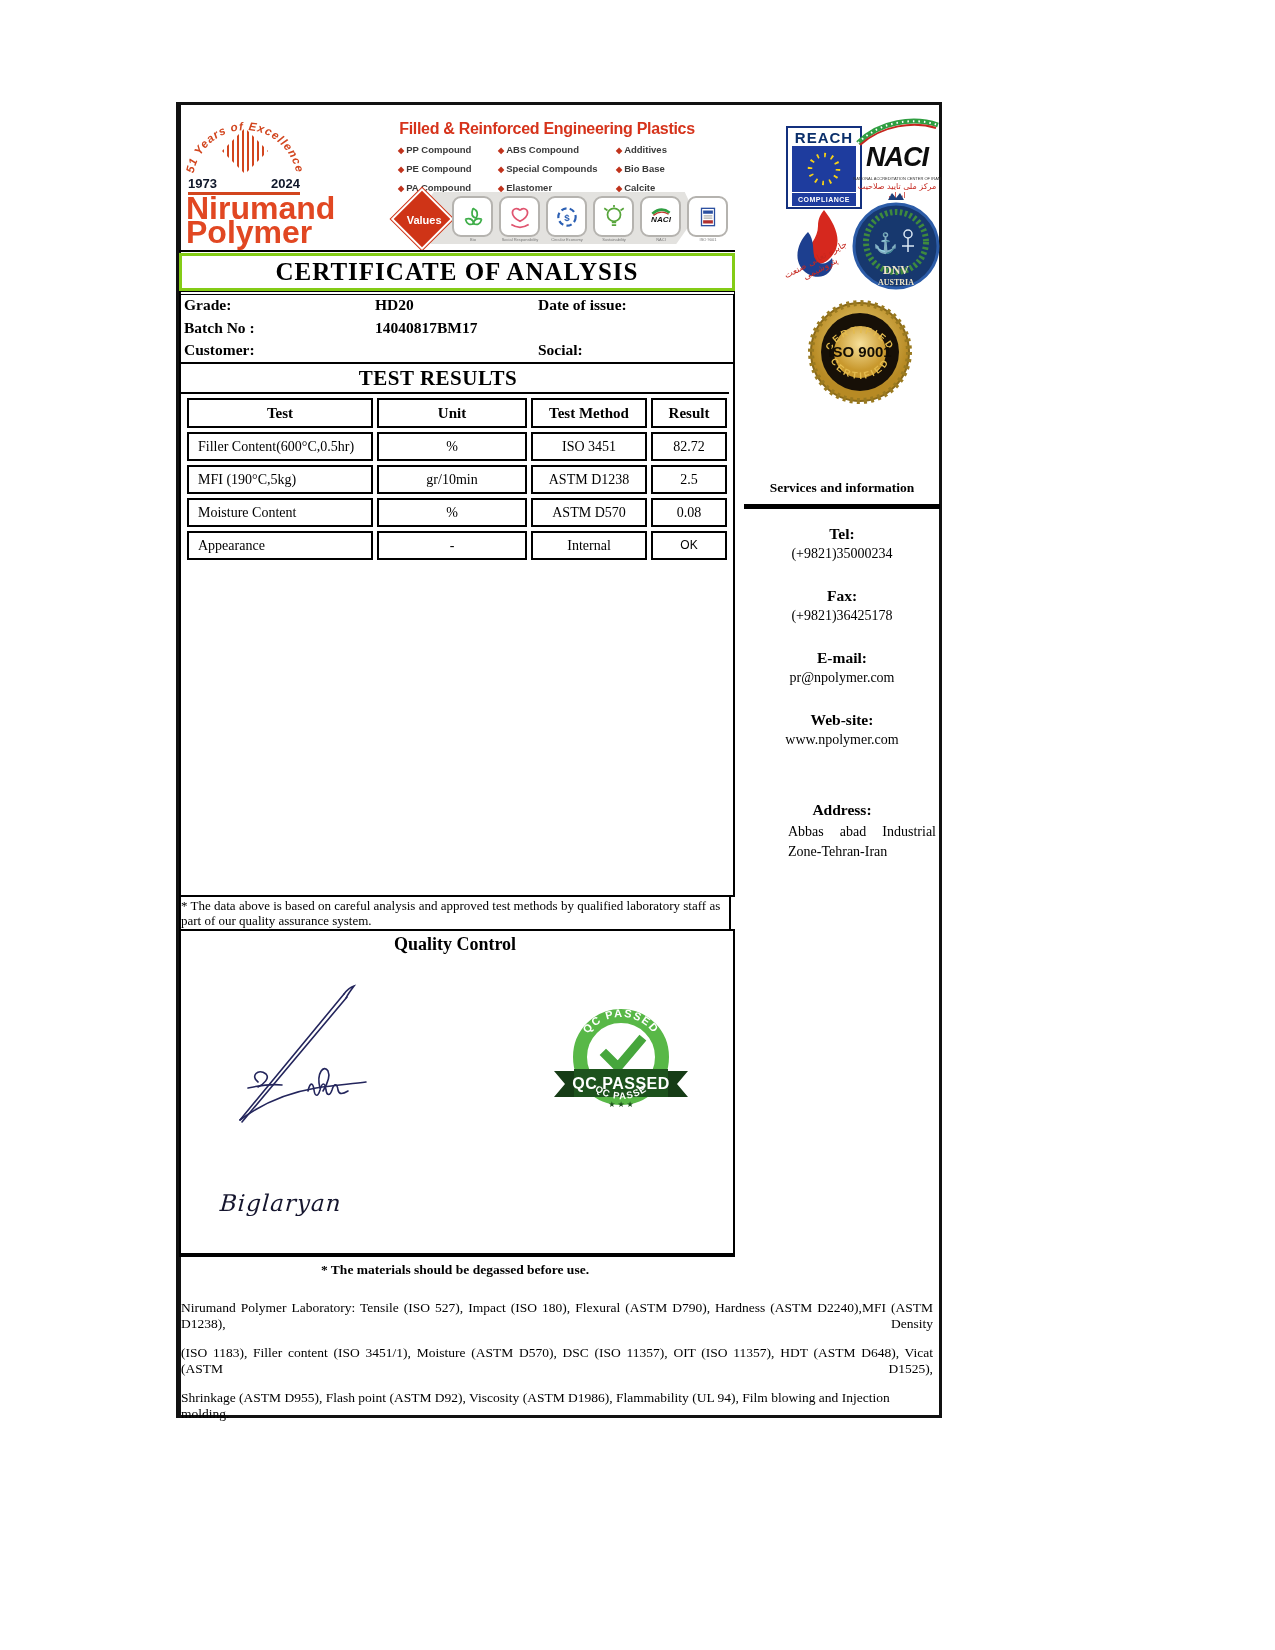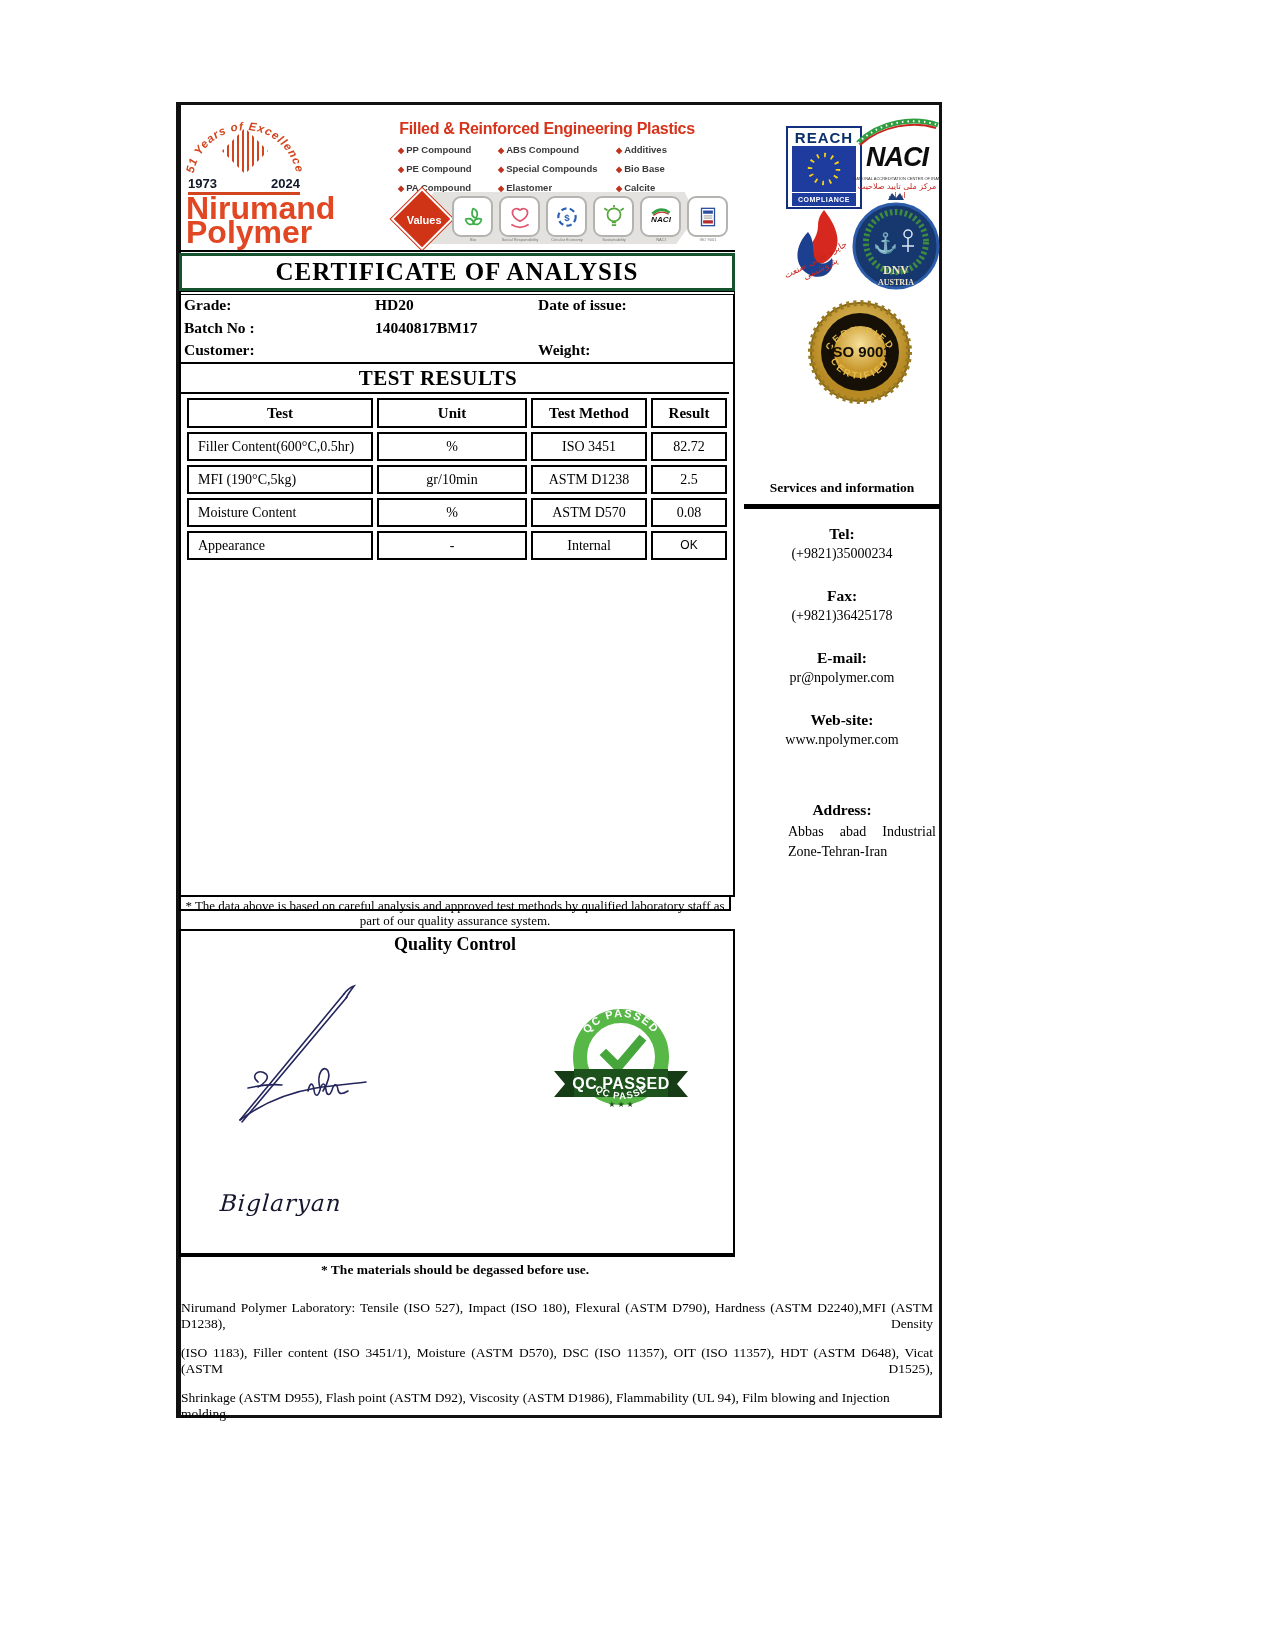--- a/index.html
+++ b/index.html
@@ -74,36 +74,36 @@
   
   .svc-title{left:744px;top:480px;width:196px;text-align:center;font-weight:bold;font-size:13.5px;}
   .svc-rule{left:744px;top:504px;width:196px;height:5px;background:#000;}
   .contact{left:744px;width:196px;text-align:center;}
   .contact .cl{font-weight:bold;font-size:15.5px;line-height:20px;}
   .contact .cv{font-size:14px;line-height:20px;}
   .addr-val{left:788px;top:822px;width:148px;text-align:justify;font-size:14px;line-height:20px;}
 
   
   .hdr-line{left:179px;top:250px;width:556px;height:2px;background:#000;}
-  .certbox{left:179px;top:253px;width:550px;height:32px;border:3px solid #14532d;text-align:center;}
+  .certbox{left:179px;top:253px;width:550px;height:32px;border:3px solid #84cc16;text-align:center;}
   .certbox span{font-weight:bold;font-size:25px;line-height:31px;letter-spacing:1px;}
   .fieldsbox{left:179px;top:291px;width:552px;height:67px;border:2px solid #000;border-top:4px double #000;}
   .fld{position:absolute;font-weight:bold;font-size:15.5px;white-space:nowrap;}
 
   .resultsbox{left:179px;top:362px;width:552px;height:531px;border:2px solid #000;}
   .res-title{left:162px;top:366px;width:552px;text-align:center;font-weight:bold;font-size:21px;letter-spacing:.5px;}
   .res-hr{left:181px;top:392px;width:548px;height:2px;background:#000;}
   .tbl{left:187px;top:398px;display:grid;grid-template-columns:186px 150px 116px 76px;gap:4px;}
   .th,.td{border:2px solid #000;text-align:center;background:#fff;}
   .th{height:26px;line-height:26px;font-weight:bold;font-size:15px;}
   .td{height:25px;line-height:25px;font-size:14px;}
   .td.testcol{text-align:left;padding-left:9px;}
   .td.ok{font-family:"Liberation Sans",sans-serif;font-size:12px;}
 
-  .footnotebox{left:179px;top:895px;width:552px;height:16px;border:2px solid #000;text-align:center;
+  .footnotebox{left:179px;top:895px;width:552px;height:36px;border:2px solid #000;
     font-size:13px;line-height:15px;padding-top:1px;box-sizing:border-box;}
 
   .qcbox{left:179px;top:929px;width:552px;height:322px;border:2px solid #000;border-bottom-width:4px;}
   .qc-title{left:179px;top:934px;width:552px;text-align:center;font-weight:bold;font-size:18px;}
   .sig{left:216px;top:978px;width:162px;height:150px;}
   .signer{left:220px;top:1190px;width:160px;font-family:"DejaVu Serif",serif;font-style:italic;
     font-size:23px;letter-spacing:1px;color:#15152e;transform:skewX(-4deg);}
   .qcbadge{left:550px;top:1000px;width:142px;height:114px;}
 
   .degas{left:179px;top:1262px;width:552px;text-align:center;font-weight:bold;font-size:13.5px;}
@@ -313,21 +313,21 @@
     <span>CERTIFICATE OF ANALYSIS</span>
   </div>
 
   <div class="abs fieldsbox"></div>
   <div class="abs fld" style="left:184px;top:296px;">Grade:</div>
   <div class="abs fld" style="left:375px;top:296px;">HD20</div>
   <div class="abs fld" style="left:538px;top:296px;">Date of issue:</div>
   <div class="abs fld" style="left:184px;top:319px;">Batch No :</div>
   <div class="abs fld" style="left:375px;top:319px;">14040817BM17</div>
   <div class="abs fld" style="left:184px;top:341px;">Customer:</div>
-  <div class="abs fld" style="left:538px;top:341px;">Weight:</div>
+  <div class="abs fld" style="left:538px;top:341px;">Social:</div>
 
   <div class="abs resultsbox"></div>
   <div class="abs res-title">TEST RESULTS</div>
   <div class="abs res-hr"></div>
   <div class="abs tbl">
     <div class="th">Test</div>
     <div class="th">Unit</div>
     <div class="th">Test Method</div>
     <div class="th">Result</div>
 

